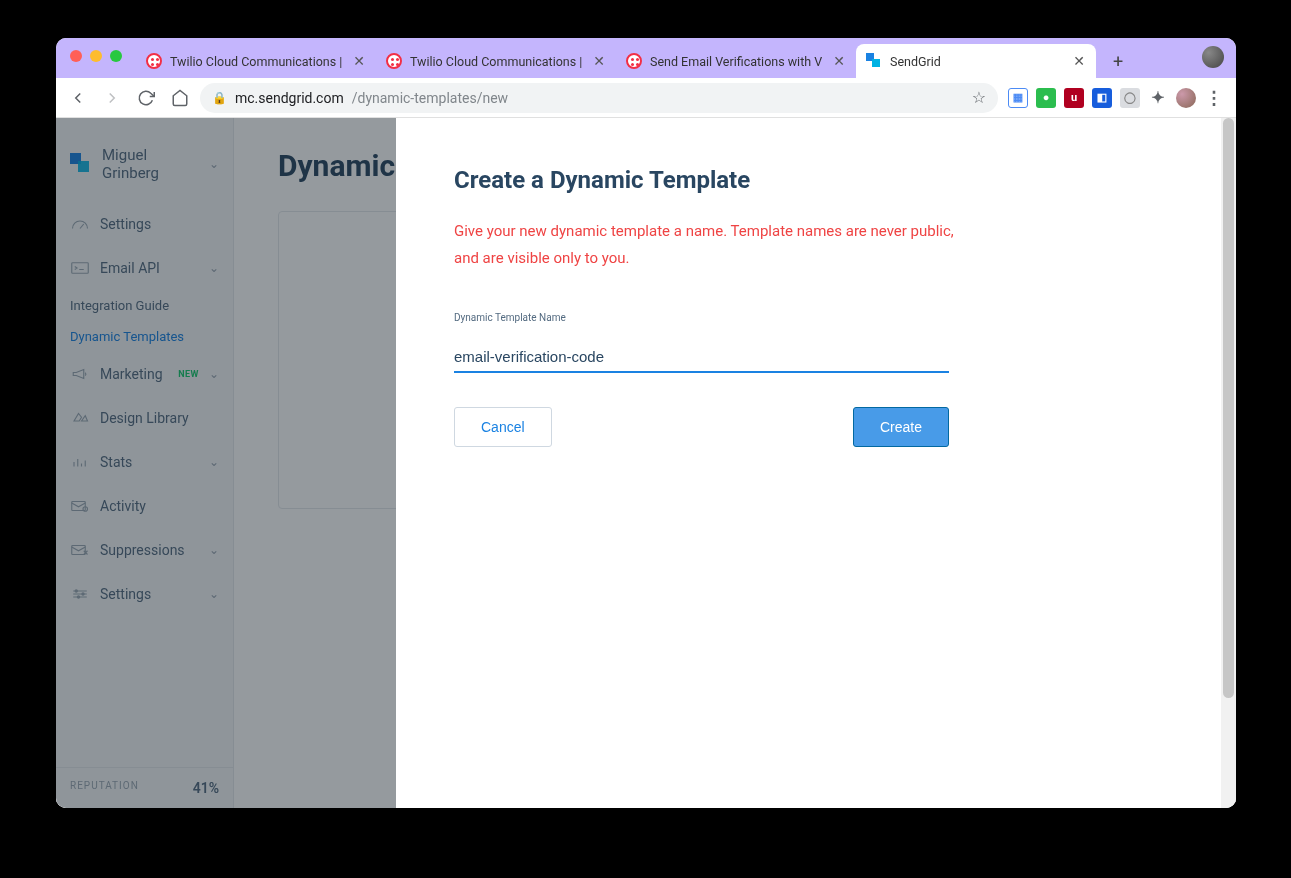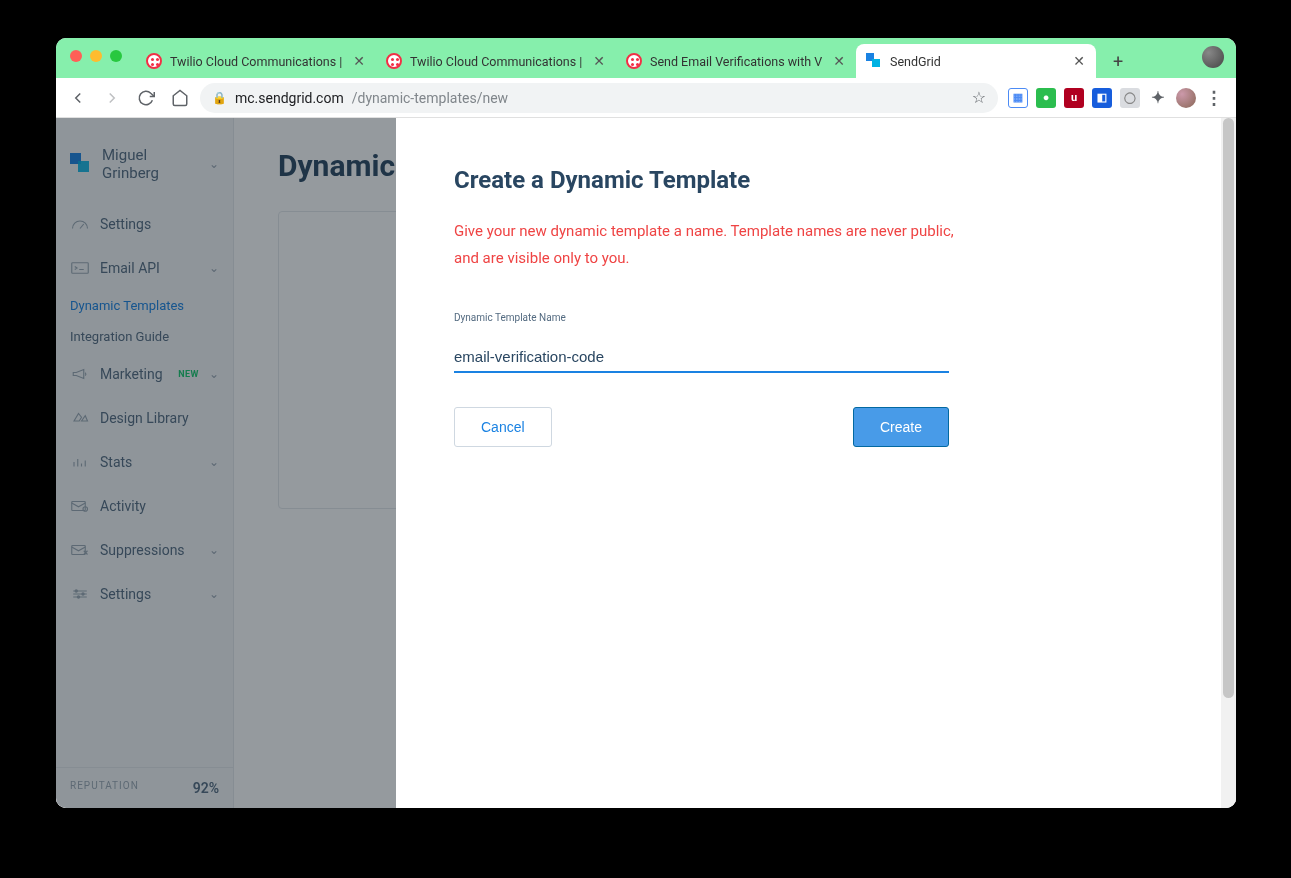--- a/index.html
+++ b/index.html
@@ -21,21 +21,21 @@
   background: #fff;
   border-radius: 10px;
   box-shadow: 0 20px 60px rgba(0,0,0,0.6);
   overflow: hidden;
   display: flex;
   flex-direction: column;
 }
 
 .tabstrip {
   height: 40px;
-  background: #86efac;
+  background: #c4b5fd;
   display: flex;
   align-items: flex-end;
   padding-left: 8px;
   padding-top: 6px;
   position: relative;
 }
 .traffic-lights {
   display: flex;
   gap: 8px;
   position: absolute;
@@ -290,25 +290,25 @@
         <div class="nav-item">
           <span class="nicon">
               <svg viewBox="0 0 24 16">
                 <rect x="1" y="1" width="22" height="14" rx="1"></rect>
                 <path d="M5 6l3 2-3 2M11 10h6"></path>
               </svg>
             </span>
           <span class="nav-label">Email API</span>
           <span class="chev">⌄</span>
         </div>
+        <div class="nav-sub">
+          <span>Integration Guide</span>
+        </div>
         <div class="nav-sub active">
           <span>Dynamic Templates</span>
-        </div>
-        <div class="nav-sub">
-          <span>Integration Guide</span>
         </div>
 
         <div class="nav-item">
           <span class="nicon">
               <svg viewBox="0 0 24 16">
                 <path d="M3 6h4l10-4v12L7 10H3z"></path>
                 <path d="M19 6a3 3 0 0 1 0 4"></path>
               </svg>
             </span>
           <span class="nav-label">Marketing</span>
@@ -367,21 +367,21 @@
                 <circle cx="16" cy="8" r="1.5" fill="currentColor"></circle>
                 <circle cx="10" cy="12" r="1.5" fill="currentColor"></circle>
               </svg>
             </span>
           <span class="nav-label">Settings</span>
           <span class="chev">⌄</span>
         </div>
 
         <div class="rep">
           <span>REPUTATION</span>
-          <span class="val">92%</span>
+          <span class="val">41%</span>
         </div>
       </aside>
 
       <main class="main">
         <h1 class="page-title">Dynamic Templ</h1>
         <div class="empty-box">
           <div>Dynamic email te</div>
           <div>If you're using S</div>
         </div>
       </main>

